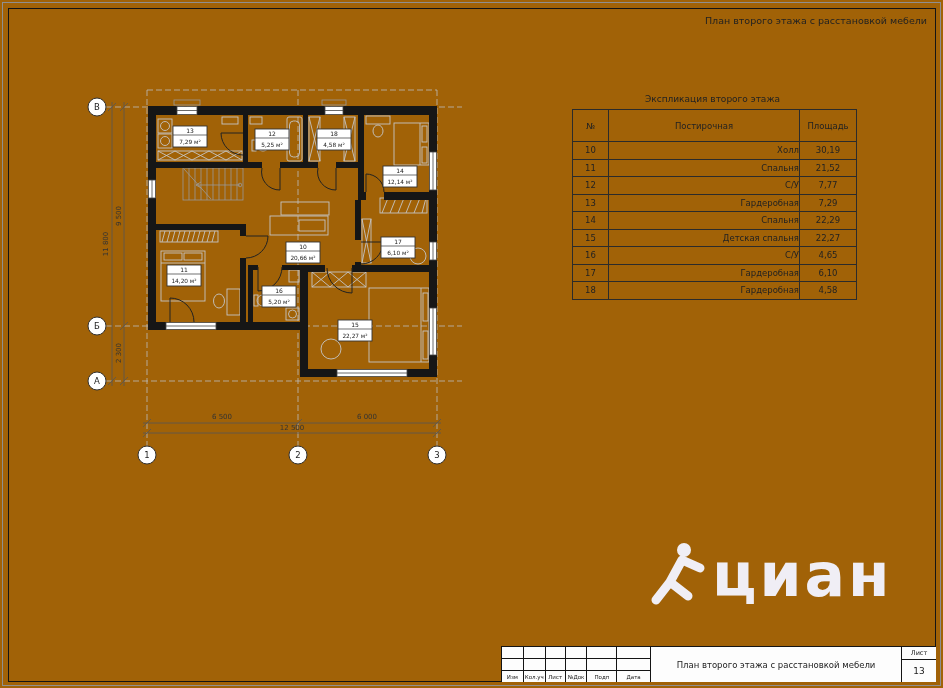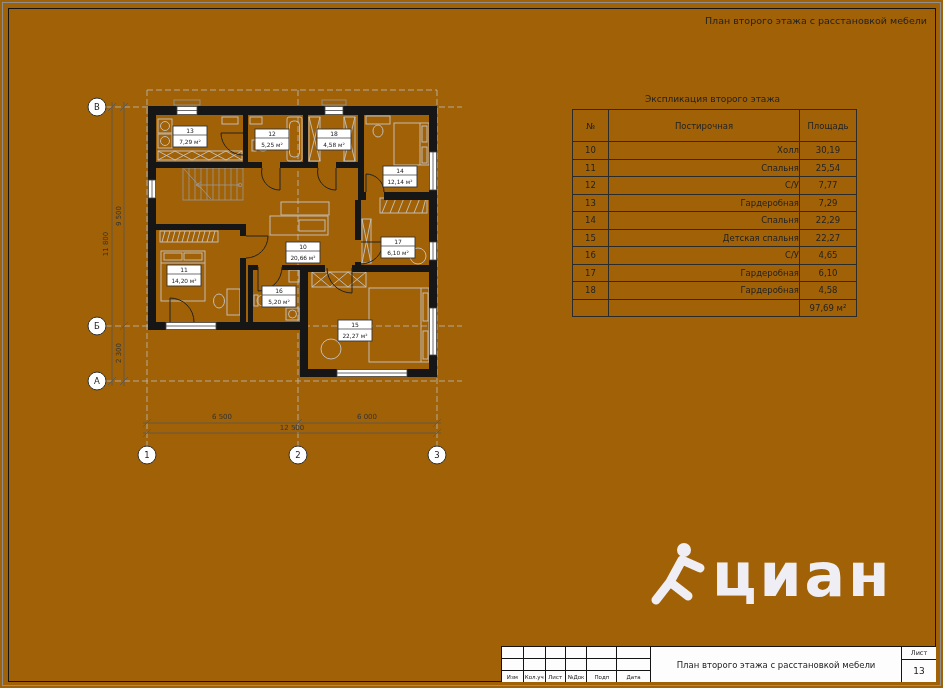--- a/index.html
+++ b/index.html
@@ -314,21 +314,21 @@
         </thead>
         <tbody>
           <tr>
             <td>10</td>
             <td class="name">Холл</td>
             <td>30,19</td>
           </tr>
           <tr>
             <td>11</td>
             <td class="name">Спальня</td>
-            <td>25,54</td>
+            <td>21,52</td>
           </tr>
           <tr>
             <td>12</td>
             <td class="name">С/У</td>
             <td>7,77</td>
           </tr>
           <tr>
             <td>13</td>
             <td class="name">Гардеробная</td>
             <td>7,29</td>
@@ -350,25 +350,20 @@
           </tr>
           <tr>
             <td>17</td>
             <td class="name">Гардеробная</td>
             <td>6,10</td>
           </tr>
           <tr>
             <td>18</td>
             <td class="name">Гардеробная</td>
             <td>4,58</td>
-          </tr>
-          <tr>
-            <td></td>
-            <td></td>
-            <td>97,69 м²</td>
           </tr>
         </tbody>
       </table>
   </div>
 
   <div class="watermark">
     <svg width="62" height="74" viewBox="0 0 62 74">
       <g fill="none" stroke="#f0eef5" stroke-width="9" stroke-linecap="round">
         <circle cx="36" cy="12" r="7" fill="#f0eef5" stroke="none"></circle>
         <path d="M34 22 L22 44 M22 44 L8 62 M22 44 L40 58 M34 22 L52 30"></path>

